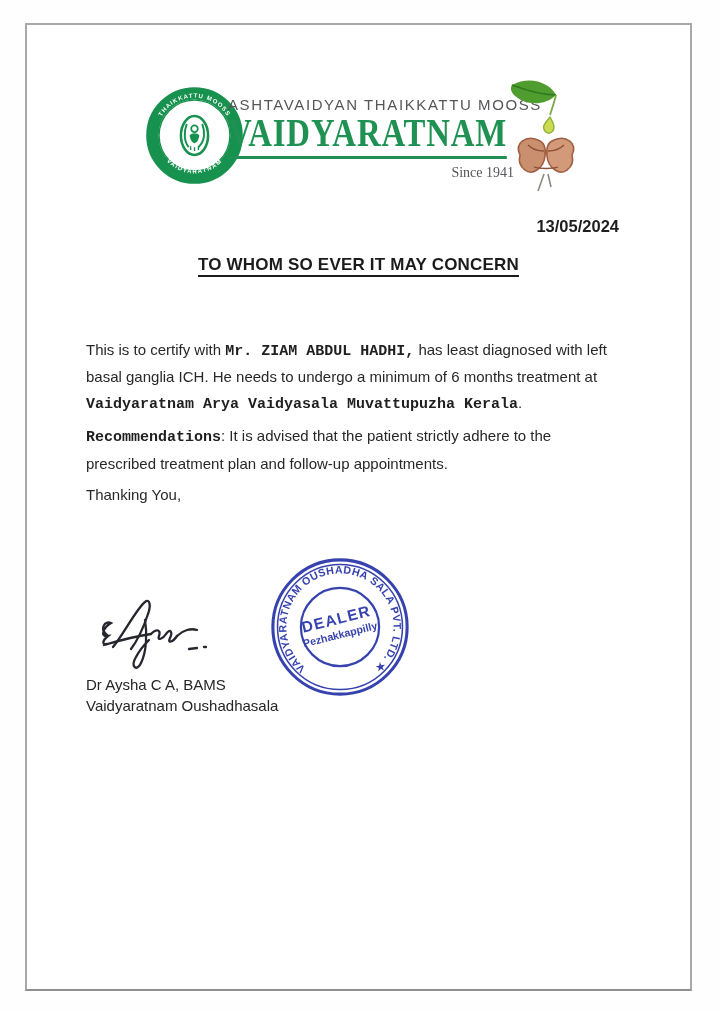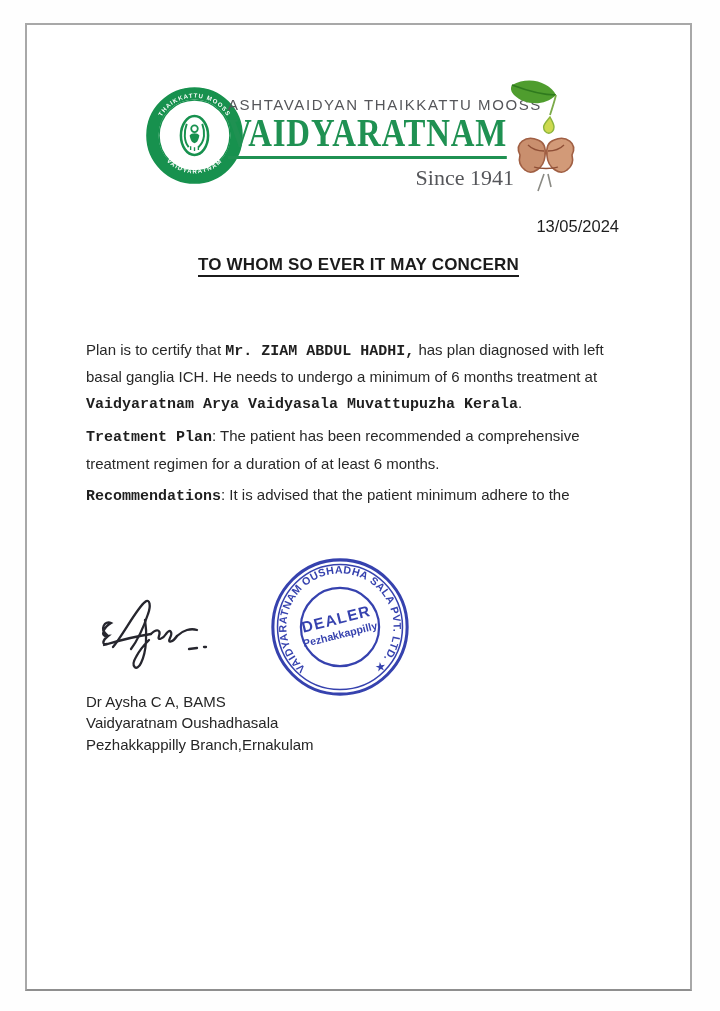--- a/index.html
+++ b/index.html
@@ -9,39 +9,39 @@
           background:#ffffff; border:2px solid #a8a8a8; border-bottom-color:#8f8f8f; }
 
   
   .seal-logo { position:absolute; left:119px; top:62px; width:97px; height:97px; }
   .header-text { position:absolute; left:201px; top:71px; width:286px; }
   .org-line { font-size:15px; letter-spacing:1.6px; color:#55565a; white-space:nowrap; }
   .brand { display:inline-block; font-family:"Liberation Serif", serif; font-weight:bold;
            font-size:40px; line-height:1.02; color:#1f9152; letter-spacing:1px;
            transform:scaleX(0.82); transform-origin:left top;
            border-bottom:3px solid #1f9152; padding-bottom:2px; white-space:nowrap; }
-  .since { font-family:"Liberation Serif", serif; font-size:22px; color:#55565a;
+  .since { font-family:"Liberation Serif", serif; font-size:14px; color:#55565a;
            text-align:right; margin-top:6px; }
   .hands-logo { position:absolute; left:477px; top:50px; width:84px; height:126px; }
 
   
-  .date { position:absolute; top:192px; right:71px; font-size:16.5px; font-weight:normal; color:#1e1e1e; }
+  .date { position:absolute; top:192px; right:71px; font-size:16.5px; font-weight:bold; color:#1e1e1e; }
   .title-row { position:absolute; top:230px; left:0; width:100%; text-align:center; }
   .title-row span { font-size:17px; font-weight:bold; color:#1b1b1b; letter-spacing:0.2px;
                     border-bottom:2.5px solid #1b1b1b; padding-bottom:1px; }
   .body-text { position:absolute; left:59px; top:312px; width:600px; font-size:15px;
                line-height:25.4px; color:#282828; }
   .body-text p { margin:0 0 6px 0; }
   .body-text b { font-weight:bold; color:#1f1f1f;font-family:Liberation Mono, monospace; }
   .thanking { margin-top:37px; }
 
   
   .signature { position:absolute; left:64px; top:568px; width:128px; height:84px; }
   .stamp { position:absolute; left:228px; top:517px; width:170px; height:170px; opacity:0.92; }
-  .closing-block { position:absolute; left:59px; top:649px; font-size:15px; line-height:21.4px; color:#262626;margin-top:17px; }
+  .closing-block { position:absolute; left:59px; top:649px; font-size:15px; line-height:21.4px; color:#262626; }
 </style>
 </head>
 <body>
 
 <div class="canvas">
   <div class="page">
 
     <svg class="seal-logo" viewBox="0 0 100 100">
       <circle cx="50" cy="50" r="43" fill="none" stroke="#17914e" stroke-width="12"></circle>
       <circle cx="50" cy="50" r="49" fill="none" stroke="#17914e" stroke-width="1.6"></circle>
@@ -78,23 +78,23 @@
       <path d="M40,99 L34,116 M44,99 L47,112" fill="none" stroke="#8a8a84" stroke-width="1.6"></path>
     </svg>
 
     <div class="date">13/05/2024</div>
 
     <div class="title-row">
       <span>TO WHOM SO EVER IT MAY CONCERN</span>
     </div>
 
     <div class="body-text">
-        <p><span>Plan is to certify that </span><b>Mr. ZIAM ABDUL HADHI,</b><span> has plan diagnosed with left</span><br><span>basal ganglia ICH. He needs to undergo a minimum of 6 months treatment at</span><br><b>Vaidyaratnam Arya Vaidyasala Muvattupuzha Kerala</b><span>.</span></p>
-        <p><b>Treatment Plan</b><span>: The patient has been recommended a comprehensive</span><br><span>treatment regimen for a duration of at least 6 months.</span></p>
-        <p><b>Recommendations</b><span>: It is advised that the patient minimum adhere to the</span><br></p>
+        <p><span>This is to certify with </span><b>Mr. ZIAM ABDUL HADHI,</b><span> has least diagnosed with left</span><br><span>basal ganglia ICH. He needs to undergo a minimum of 6 months treatment at</span><br><b>Vaidyaratnam Arya Vaidyasala Muvattupuzha Kerala</b><span>.</span></p>
+        <p><b>Recommendations</b><span>: It is advised that the patient strictly adhere to the</span><br><span>prescribed treatment plan and follow-up appointments.</span></p>
+        <p class="thanking">Thanking You,</p>
       </div>
 
     <svg class="signature" viewBox="0 0 128 84">
       <g fill="none" stroke="#26262e" stroke-width="2.3" stroke-linecap="round">
         <path d="M16,42 C8,36 14,27 20,30 C13,34 8,44 17,43 C12,47 10,52 16,51"></path>
         <path d="M22,54 C32,42 46,15 54,9 C59,5 60,13 57,21 C53,33 46,48 40,56"></path>
         <path d="M13,52 C30,47 46,43 60,41"></path>
         <path d="M54,27 C56,39 56,58 50,70 C46,79 39,74 45,64 C48,58 52,53 58,47"></path>
         <path d="M60,41 C66,35 70,37 68,43 C66,48 72,46 75,41 C79,35 82,39 79,45 C76,51 82,49 86,43"></path>
         <path d="M86,43 C92,37 100,35 106,37"></path>
@@ -113,17 +113,16 @@
       </text>
       <g transform="rotate(-14 100 100)" fill="#2532a8" text-anchor="middle" font-family="Liberation Sans, sans-serif">
         <text x="98" y="96" font-size="18" font-weight="bold" letter-spacing="1.5">DEALER</text>
         <text x="98" y="113" font-size="12.5" font-weight="bold">Pezhakkappilly</text>
       </g>
     </svg>
 
     <div class="closing-block">
       <div>Dr Aysha C A, BAMS</div>
       <div>Vaidyaratnam Oushadhasala</div>
-      <div>Pezhakkappilly Branch,Ernakulam</div>
     </div>
 
   </div>
 </div>
 
 </body></html>

